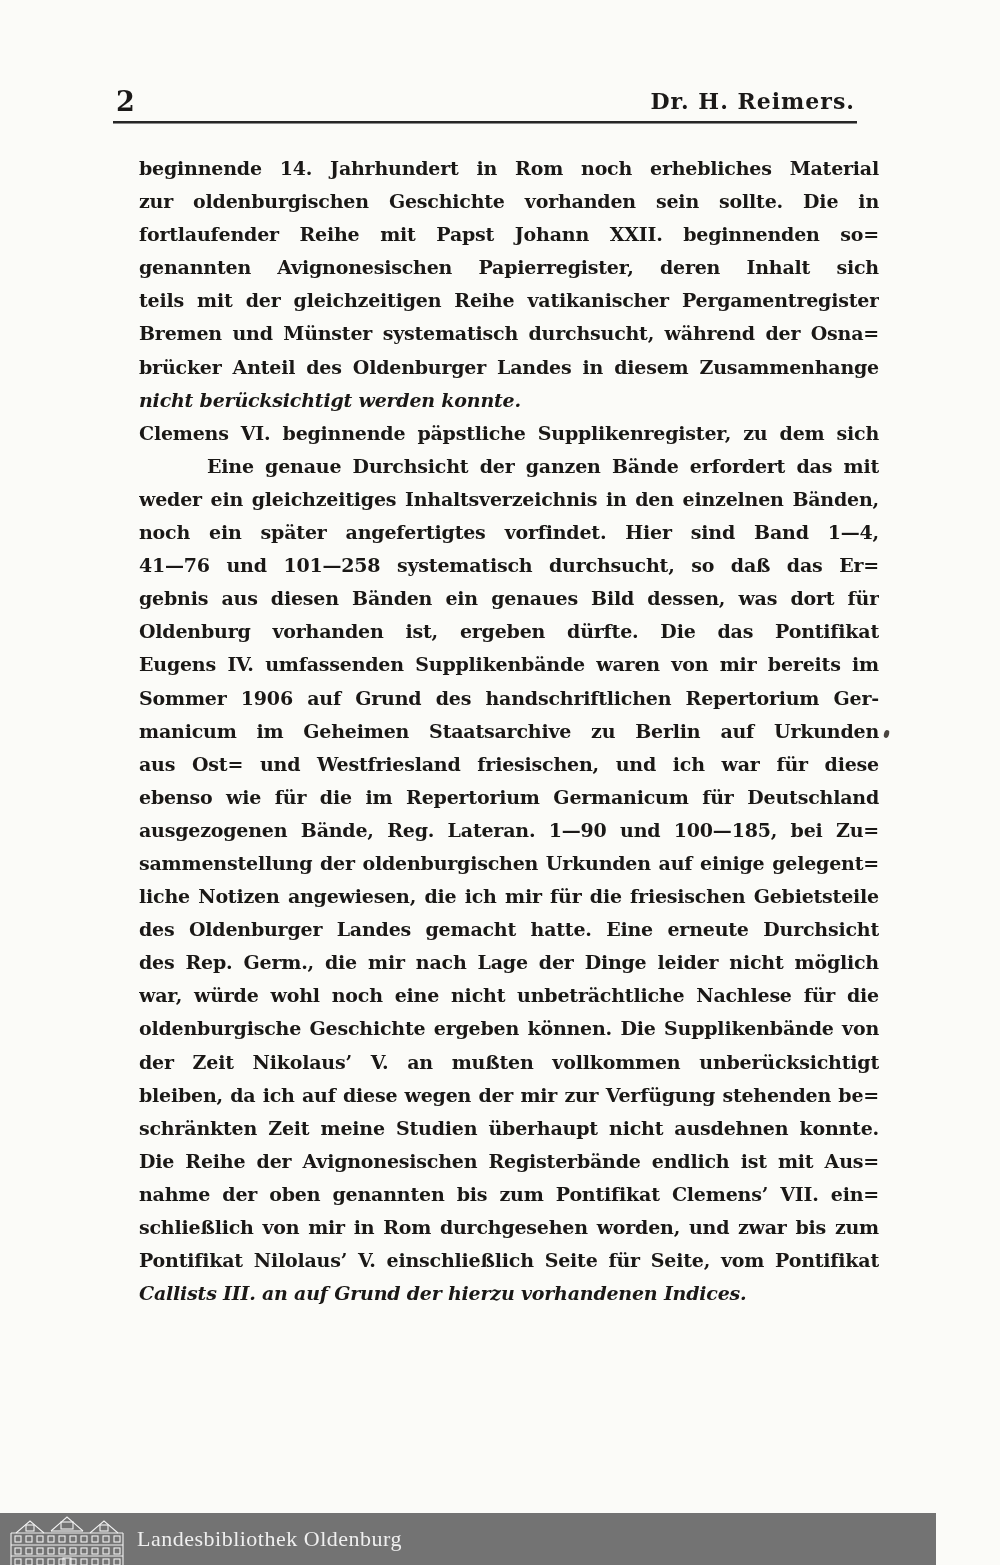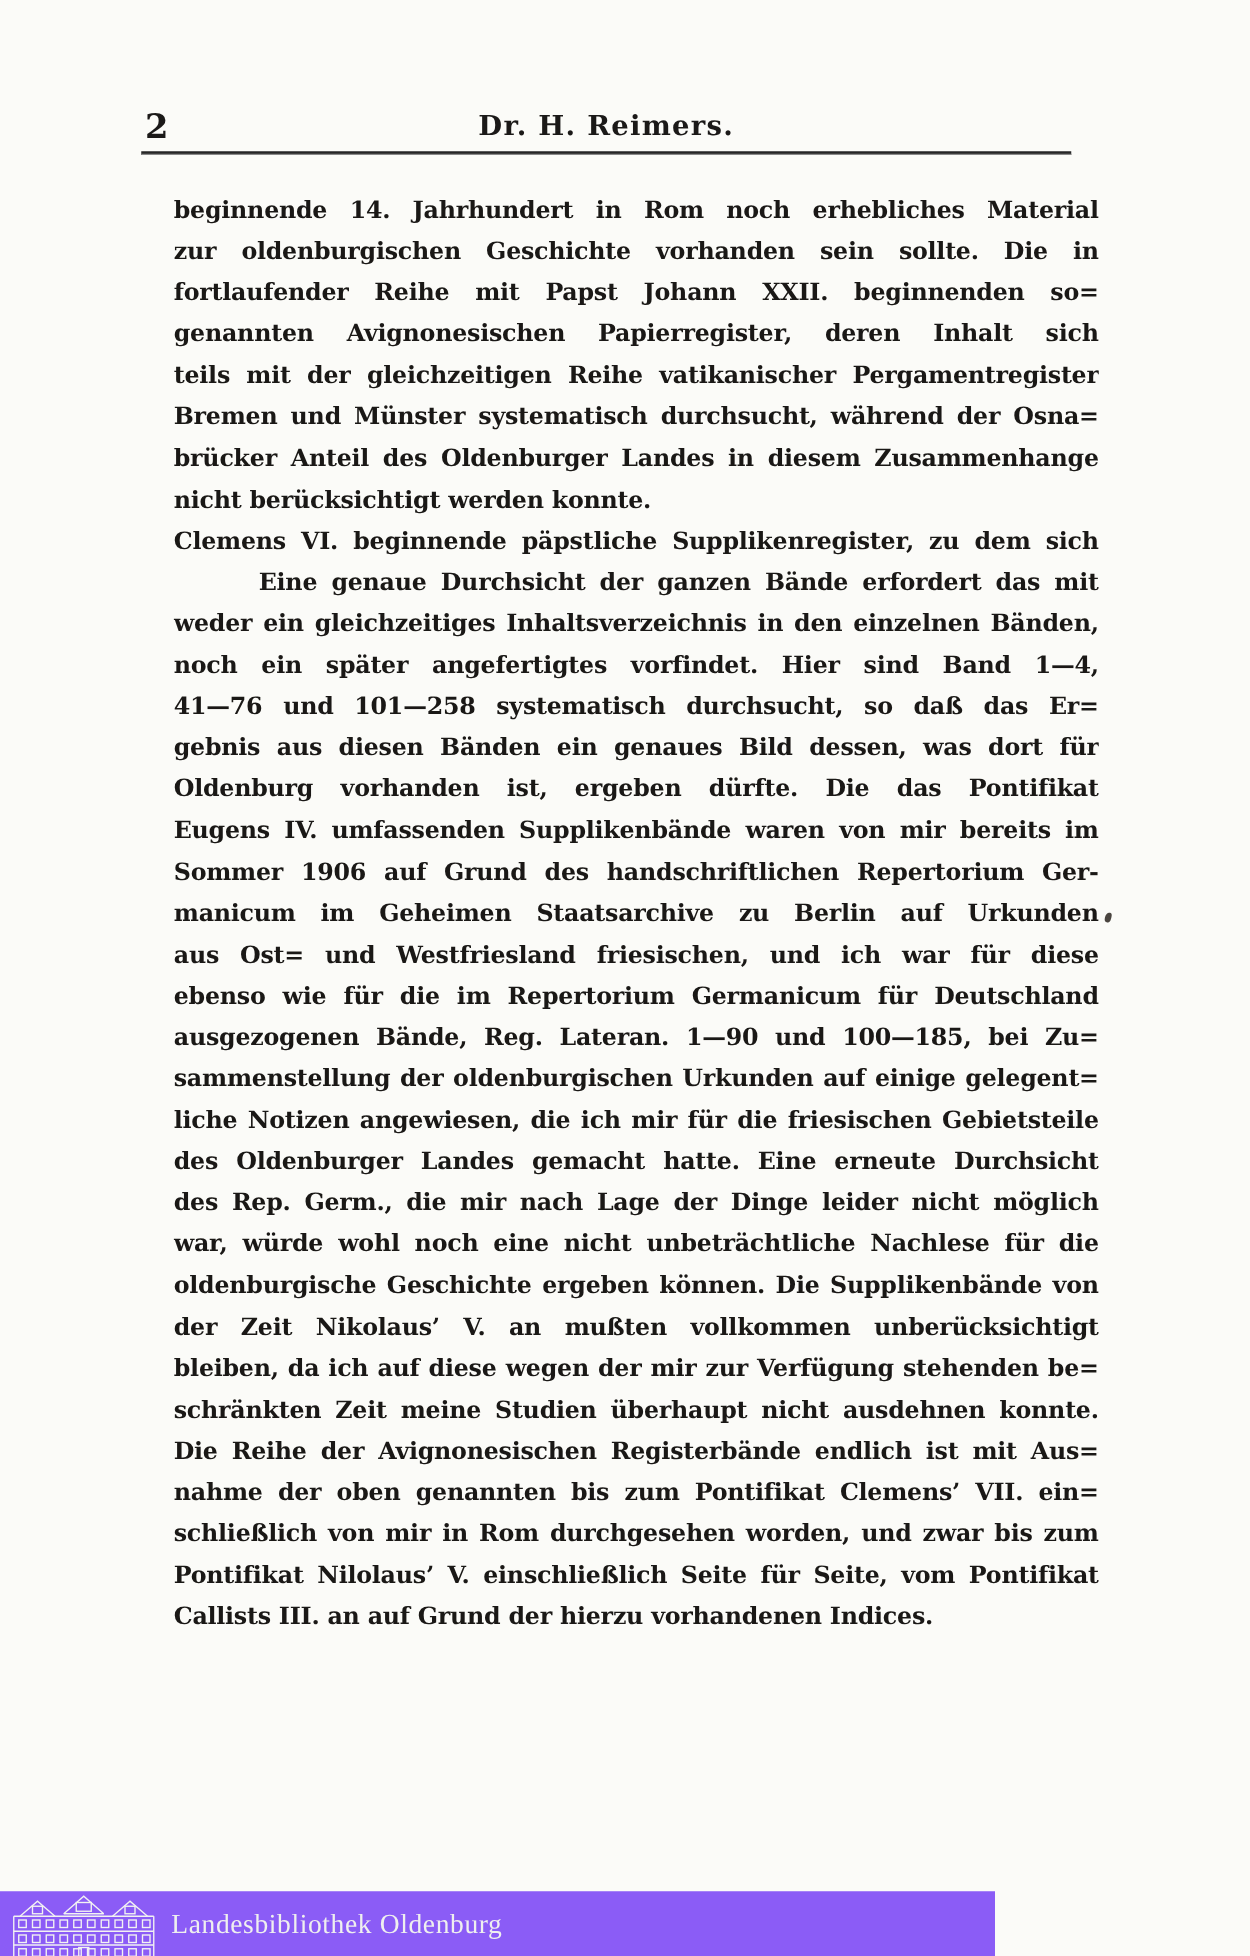--- a/index.html
+++ b/index.html
@@ -24,21 +24,21 @@
     top: 86px;
     font-size: 27px;
     font-weight: bold;
     color: #1b1918;
   }
   .running-title {
     position: absolute;
     left: 115px;
     top: 88px;
     width: 740px;
-    text-align: center;
+    text-align: right;
     font-size: 22px;
     font-weight: bold;
     letter-spacing: 1px;
     color: #1b1918;
   }
   .header-rule {
     position: absolute;
     left: 113px;
     top: 121px;
     width: 744px;
@@ -60,41 +60,42 @@
   .line {
     height: 33.1px;
     line-height: 33.1px;
     overflow: hidden;
     text-align: justify;
     text-align-last: justify;
   }
   .line.last {
     text-align: center;
     text-align-last: left;
+    font-style: italic;
   }
   .line.indent {
     text-indent: 68px;
   }
   .ink-speck {
     position: absolute;
     left: 884px;
     top: 730px;
     width: 5px;
     height: 8px;
     background: #4a4540;
     border-radius: 60% 40% 50% 50%;
     transform: rotate(14deg);
   }
   .footer-bar {
     position: absolute;
     left: 0;
     bottom: 0;
-    width: 796px;
+    width: 936px;
     height: 52px;
-    background: #8b5cf6;
+    background: #737373;
   }
   .footer-logo {
     position: absolute;
     left: 8px;
     top: 2px;
   }
   .library-name {
     position: absolute;
     left: 137px;
     top: 50%;

